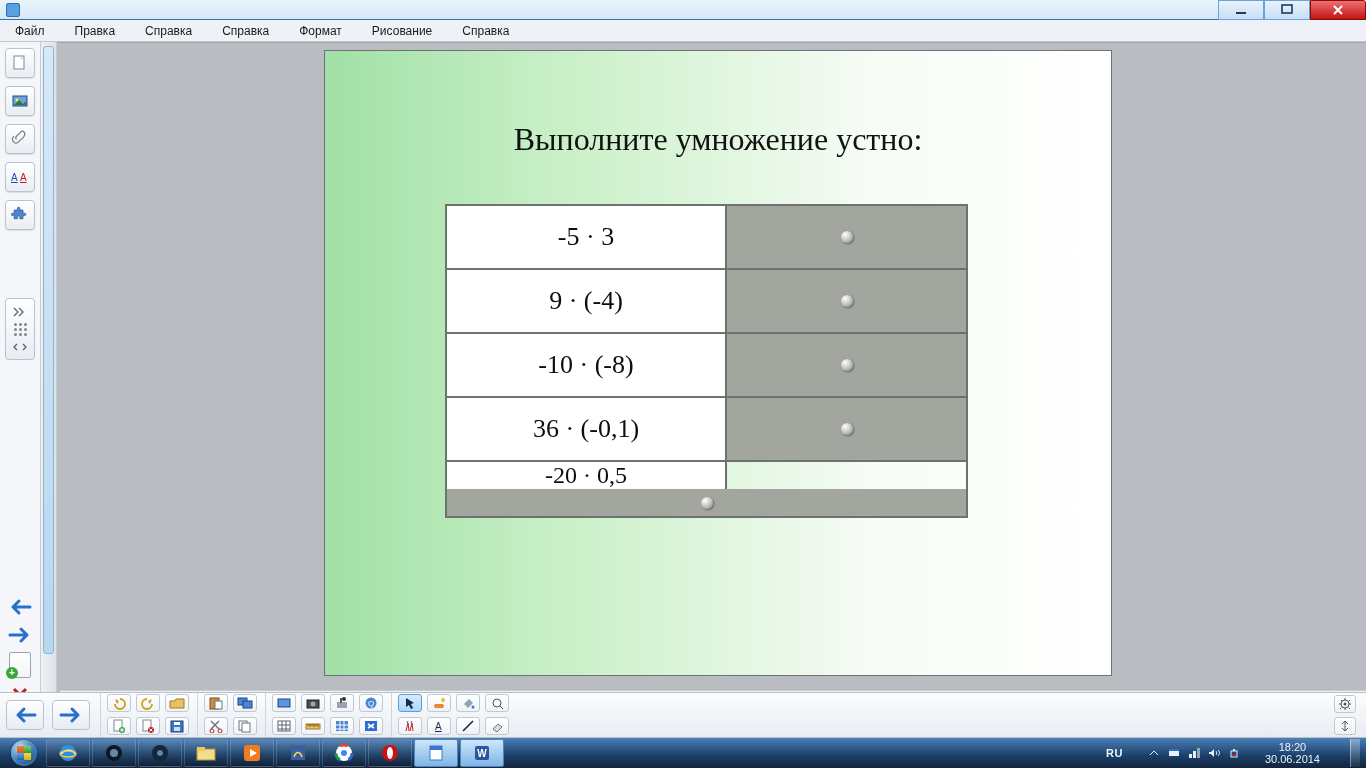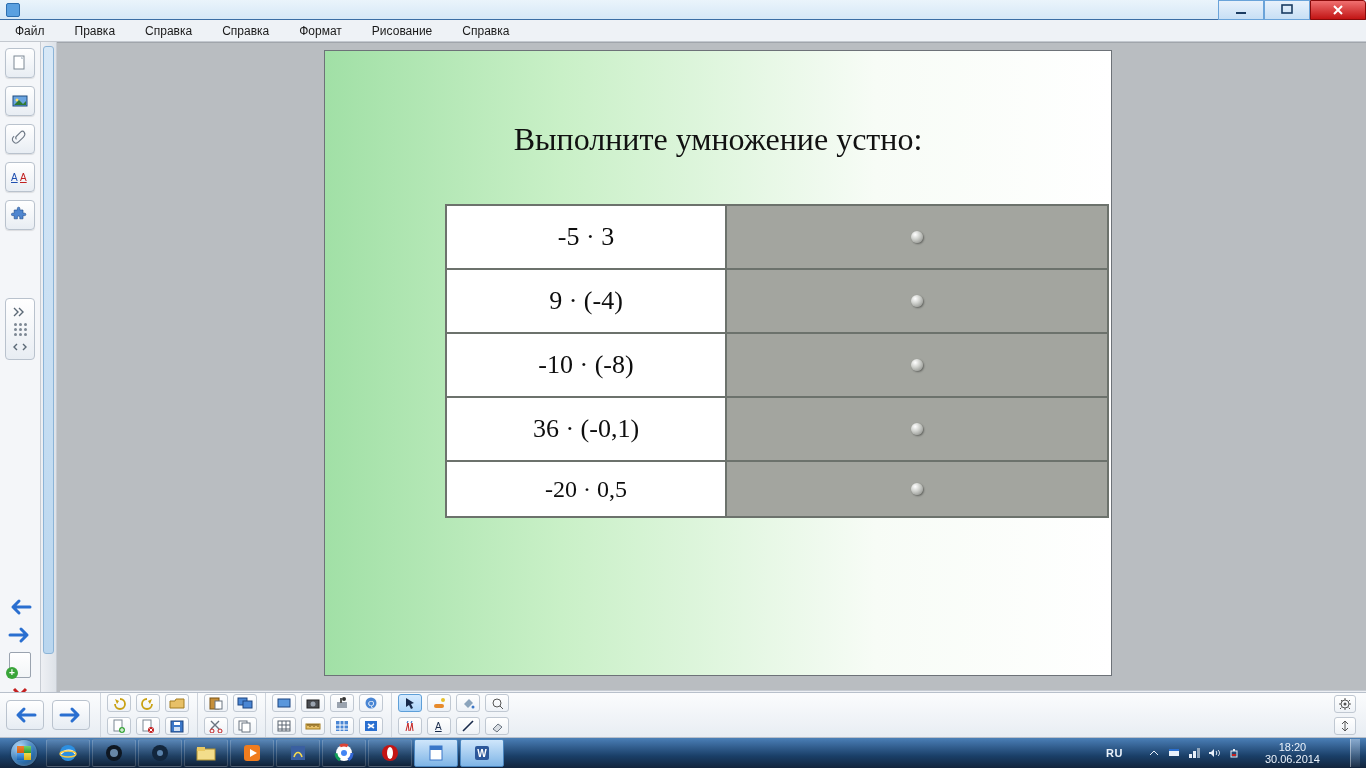--- a/index.html
+++ b/index.html
@@ -41,27 +41,27 @@
 
 .vscroll { width:17px; background:linear-gradient(90deg,#eef0f4,#dde2e8); border-left:1px solid #c7ccd3; border-right:1px solid #c7ccd3; position:relative; }
 .vscroll .thumb { position:absolute; left:2px; right:2px; top:4px; height:608px; background:linear-gradient(#d7e8f7,#b9d6ef); border:1px solid #8cb4d7; border-radius:3px; }
 
 .canvas-wrap { flex:1; background:#b9bdc1; position:relative; border-top:1px solid #a0a5ab; }
 .canvas-inner { position:absolute; inset:0; background:#b9bdc1; }
 .page { position:absolute; left:268px; top:8px; width:786px; height:624px; background:linear-gradient(90deg,#a1e0a6 0%, #c9f0c7 30%, #f7fcf6 70%, #ffffff 100%); box-shadow:0 0 0 1px #6d7278; }
 
 .page-title { position:absolute; top:70px; left:0; right:0; text-align:center; font-family:"Comic Sans MS","Segoe Script",cursive; font-size:32px; color:#111; }
 
-.tbl { position:absolute; top:153px; left:120px; width:664px; border:2px solid #6c726c; }
+.tbl { position:absolute; top:153px; left:120px; width:523px; border:2px solid #6c726c; }
 .tbl-row { display:flex; height:64px; border-bottom:2px solid #6c726c; }
 .tbl-row:last-child { border-bottom:none; }
 .cell-l { width:280px; background:#ffffff; border-right:2px solid #6c726c; display:flex; align-items:center; justify-content:center; font-family:"Comic Sans MS","Segoe Script",cursive; font-size:26px; color:#0e0e0e; }
 .cell-r { flex:1; background:#a3a59f; display:flex; align-items:center; justify-content:center; position:relative; }
 .ball { width:12px; height:12px; border-radius:50%; background:radial-gradient(circle at 35% 30%, #ffffff 0%, #d0d2ce 40%, #7f817c 100%); box-shadow:1px 1px 2px rgba(0,0,0,0.4); }
-.tbl-row.h54 { height:54px; }
+.tbl-row.h54 { height:54px;flex-direction:column; }
 .tbl-row.h54 .cell-l { font-size:24px; }
 
 
 .hscroll { position:absolute; left:60px; right:0; bottom:62px; height:16px; background:linear-gradient(#eef0f4,#dde2e8); border-top:1px solid #c7ccd3; border-bottom:1px solid #c7ccd3; }
 .hscroll .thumb { position:absolute; top:2px; bottom:2px; left:4px; width:1280px; background:linear-gradient(#d7e8f7,#b9d6ef); border:1px solid #8cb4d7; border-radius:3px; }
 
 
 .bottombar { position:absolute; left:0; right:0; bottom:30px; height:46px; background:linear-gradient(#fbfcfd,#e8edf3); border-top:1px solid #b8c0cb; border-bottom:1px solid #b8c0cb; display:flex; align-items:center; padding:0 6px; }
 .navwrap { display:flex; gap:8px; align-items:center; padding-right:10px; }
 .nav-arrow { width:38px; height:30px; display:flex; align-items:center; justify-content:center; background:linear-gradient(#ffffff,#e6ecf3); border:1px solid #bac3ce; border-radius:4px; }

